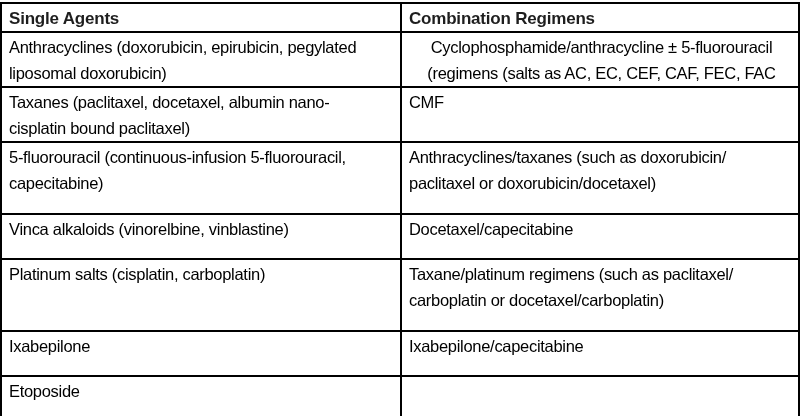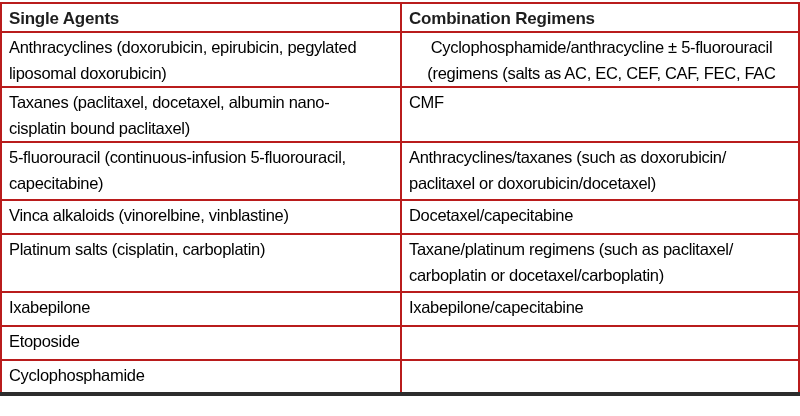--- a/index.html
+++ b/index.html
@@ -18,21 +18,21 @@
     width: 800px;
     border-collapse: collapse;
     table-layout: fixed;
     background: #ffffff;
     border: 2px solid #2d2d2d;
     border-bottom-width: 4px;
   }
   table.agents col.c-left  { width: 399px; }
   table.agents col.c-right { width: 397px; }
   table.agents th, table.agents td {
-    border: 2px solid #b91c1c;
+    border: 2px solid #000000;
     vertical-align: top;
     padding: 2px 4px 0 7px;
     overflow: hidden;
   }
   table.agents th {
     text-align: left;
     font-weight: bold;
     font-size: 17px;
     line-height: 24px;
     color: #1e1e1e;
@@ -42,23 +42,23 @@
   table.agents td {
     font-size: 16.5px;
     line-height: 25.5px;
     color: #000000;
     letter-spacing: -0.3px;
   }
   .ln { display: block; white-space: nowrap; }
   td.right-flush { text-align: center; padding-right: 2px; padding-left: 2px; }
   
   tr.rh-head { height: 28px; }
-  tr.rh-sm   { height: 34px; border-radius: 14px; }
+  tr.rh-sm   { height: 45px; border-radius: 14px; }
   tr.rh-lg   { height: 55px; }
-  tr.rh-xl   { height: 58px; }
+  tr.rh-xl   { height: 72px; }
 </style>
 </head>
 <body>
 
 <div class="table-wrap">
   <table class="agents">
     <colgroup>
       <col class="c-left">
       <col class="c-right">
     </colgroup>

